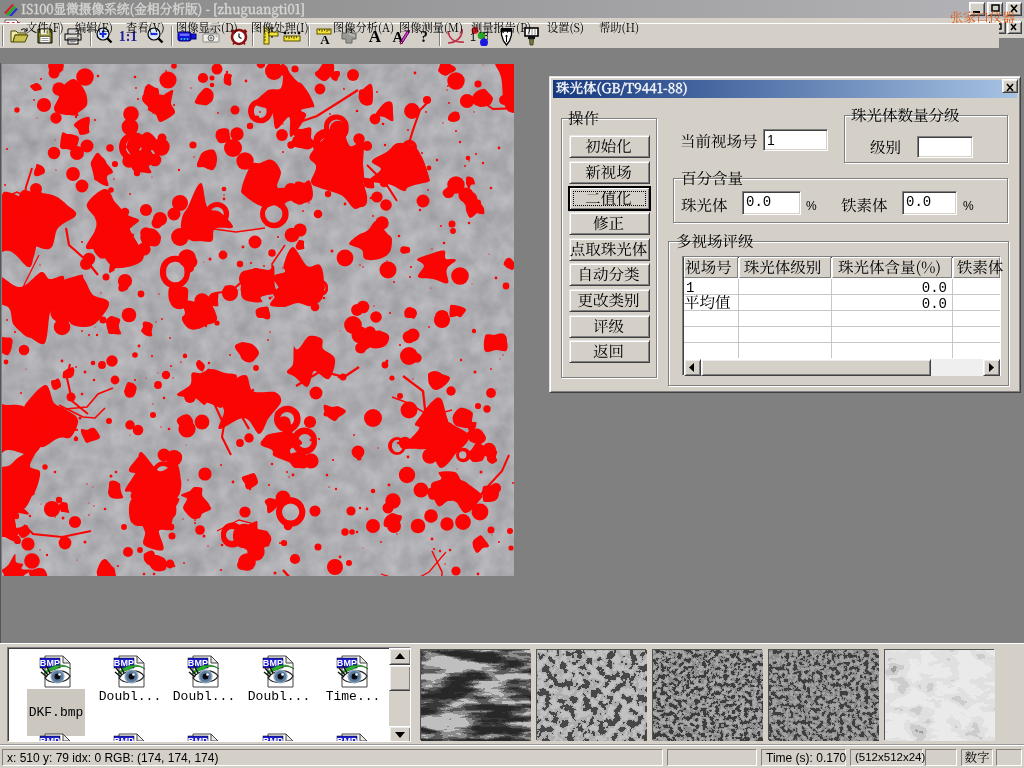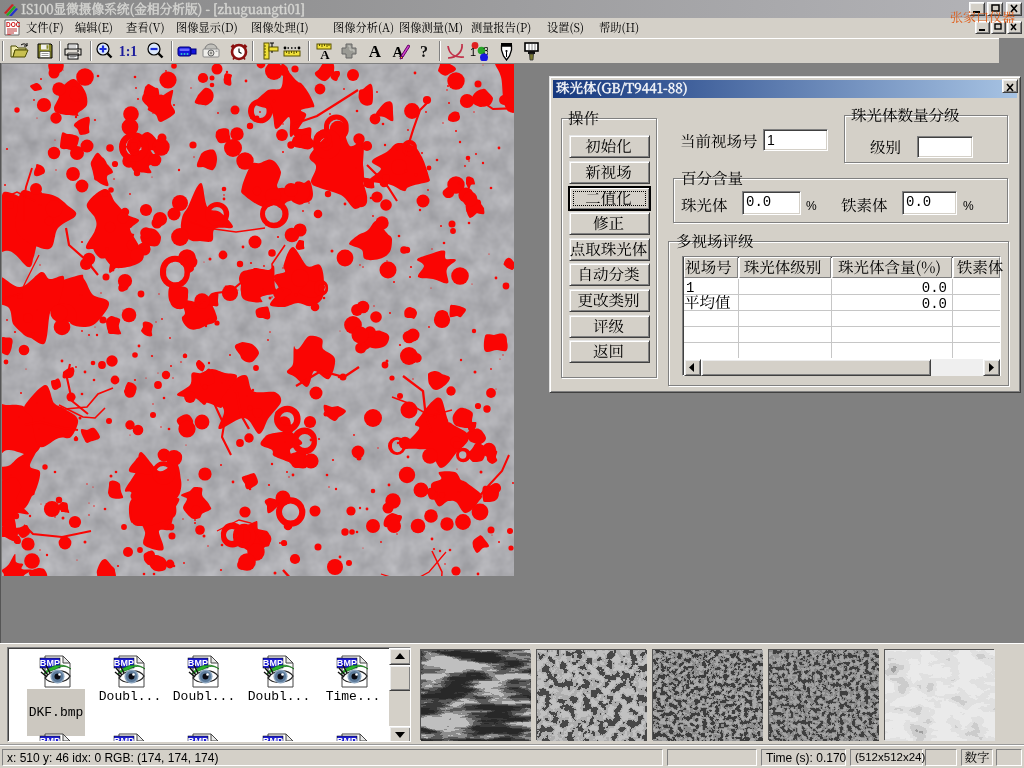--- a/index.html
+++ b/index.html
@@ -1,20 +1,20 @@
 <!DOCTYPE html>
 <html><head><meta charset="utf-8"><style>
 *{margin:0;padding:0;box-sizing:border-box}
 body{width:1024px;height:768px;overflow:hidden;font-family:"Liberation Sans",sans-serif;background:#808080;position:relative}
 .abs{position:absolute}
 .ov{position:absolute;left:0;top:0;z-index:90;pointer-events:none}
 #titlebar{position:absolute;left:0;top:0;width:1024px;height:18px;background:linear-gradient(90deg,#868686,#b4b4b8)}
 .wbtn{position:absolute;width:16px;height:14px;background:#d4d0c8;border:1px solid;border-color:#fff #404040 #404040 #fff;box-shadow:inset 1px 1px 0 #ececec, inset -1px -1px 0 #808080;font:bold 10px "Liberation Sans";text-align:center;line-height:12px;color:#000}
 #menubar{position:absolute;left:0;top:18px;width:1024px;height:20px;background:#d4d0c8}
-#toolbar{position:absolute;left:0;top:38px;width:999px;height:25px;background:#d4d0c8;border-top:1px solid #fff}
+#toolbar{position:absolute;left:0;top:23px;width:999px;height:25px;background:#d4d0c8;border-top:1px solid #fff}
 .ticon{position:absolute;top:2px;width:20px;height:20px}
 .tsep{position:absolute;top:2px;width:2px;height:20px;border-left:1px solid #808080;border-right:1px solid #fff}
 #mdi{position:absolute;left:0;top:63px;width:1024px;height:580px;background:#808080}
 #img{position:absolute;left:2px;top:1px;width:512px;height:512px}
 #dlg{position:absolute;left:549px;top:76px;width:472px;height:317px;background:#d4d0c8;border:1px solid;border-color:#dfdfdf #404040 #404040 #dfdfdf;box-shadow:inset 1px 1px 0 #fff, inset -1px -1px 0 #808080;z-index:10}
 #dtitle{position:absolute;left:3px;top:3px;width:464px;height:18px;background:linear-gradient(90deg,#16387e,#a7c3e3)}
 #dclose{position:absolute;right:2px;top:2px;width:16px;height:14px;background:#d4d0c8;border:1px solid;border-color:#fff #404040 #404040 #fff;box-shadow:inset 1px 1px 0 #ececec, inset -1px -1px 0 #808080}
 .grp{position:absolute;border:1px solid #808080;box-shadow:1px 1px 0 #fff, inset 1px 1px 0 #fff}
 .dbtn{position:absolute;left:19px;width:81px;height:23px;background:#d4d0c8;border:1px solid;border-color:#e6e6e6 #404040 #404040 #e6e6e6;box-shadow:inset 1px 1px 0 #fff, inset -1px -1px 0 #808080}
 .dbtn.def{border:1px solid #000;box-shadow:inset 1px 1px 0 #fff, inset -1px -1px 0 #808080, 0 0 0 1px #000}
@@ -1155,21 +1155,21 @@
           <feComponentTransfer>
             <feFuncR type="discrete" tableValues="0.62 0.8 0.88 0.92"></feFuncR>
             <feFuncG type="discrete" tableValues="0.62 0.8 0.88 0.92"></feFuncG>
             <feFuncB type="discrete" tableValues="0.62 0.8 0.88 0.92"></feFuncB>
           </feComponentTransfer>
         </filter>
         <rect width="110" height="91" filter="url(#t4)"></rect>
       </svg></div>
 </div>
 <div id="sbar">
-<div class="spanel" style="left:2px;width:661px">x: 510 y: 46 idx: 0  RGB: (174, 174, 174)</div>
+<div class="spanel" style="left:2px;width:661px">x: 510 y: 79 idx: 0  RGB: (174, 174, 174)</div>
 <div class="spanel" style="left:667px;width:90px"></div>
 <div class="spanel" style="left:761px;width:85px">Time (s): 0.170</div>
 <div class="spanel" style="left:850px;width:73px;font-size:11.5px">(512x512x24)</div>
 <div class="spanel" style="left:925px;width:32px"></div>
 <div class="spanel" style="left:961px;width:32px"></div>
 <div class="spanel" style="left:996px;width:26px"></div>
 </div>
 <svg class="ov" width="1024" height="768" viewBox="0 0 1024 768">
     <path transform="translate(21.0,14.0) scale(0.94,1)" d="M0.7 -9.4 2.1 -9.3C2.1 -8 2.1 -6.6 2.1 -5.3V-4.5C2.1 -3.2 2.1 -1.8 2.1 -0.5L0.7 -0.4V0H4.8V-0.4L3.3 -0.5C3.3 -1.8 3.3 -3.2 3.3 -4.5V-5.3C3.3 -6.6 3.3 -8 3.3 -9.3L4.8 -9.4V-9.8H0.7Z M9 0.2C11.1 0.2 12.5 -0.8 12.5 -2.5C12.5 -3.9 11.8 -4.7 9.8 -5.5L9.2 -5.8C8.1 -6.2 7.5 -6.8 7.5 -7.8C7.5 -9 8.4 -9.6 9.6 -9.6C10.2 -9.6 10.6 -9.5 11 -9.2L11.4 -7.4H11.9L12 -9.3C11.3 -9.8 10.6 -10.1 9.6 -10.1C7.8 -10.1 6.4 -9.2 6.4 -7.5C6.4 -6.1 7.3 -5.3 8.9 -4.6L9.4 -4.3C10.9 -3.7 11.4 -3.2 11.4 -2.2C11.4 -0.9 10.4 -0.3 9 -0.3C8.2 -0.3 7.7 -0.4 7.2 -0.7L6.8 -2.6H6.3L6.2 -0.6C6.8 -0.1 7.9 0.2 9 0.2Z M14.1 0 18.9 0V-0.4L17.1 -0.6L17.1 -3.1V-7.7L17.2 -9.8L17 -10L14.1 -9.2V-8.8L16 -9.1V-3.1L16 -0.6L14.1 -0.4Z M23.2 0.2C24.9 0.2 26.4 -1.3 26.4 -4.9C26.4 -8.6 24.9 -10 23.2 -10C21.6 -10 20.1 -8.6 20.1 -4.9C20.1 -1.3 21.6 0.2 23.2 0.2ZM23.2 -0.2C22.2 -0.2 21.2 -1.4 21.2 -4.9C21.2 -8.5 22.2 -9.6 23.2 -9.6C24.2 -9.6 25.2 -8.5 25.2 -4.9C25.2 -1.4 24.2 -0.2 23.2 -0.2Z M30.8 0.2C32.4 0.2 33.9 -1.3 33.9 -4.9C33.9 -8.6 32.4 -10 30.8 -10C29.1 -10 27.6 -8.6 27.6 -4.9C27.6 -1.3 29.1 0.2 30.8 0.2ZM30.8 -0.2C29.7 -0.2 28.8 -1.4 28.8 -4.9C28.8 -8.5 29.7 -9.6 30.8 -9.6C31.8 -9.6 32.8 -8.5 32.8 -4.9C32.8 -1.4 31.8 -0.2 30.8 -0.2Z M46.8 -4.4 45.4 -4.9C44.9 -3.5 44.2 -2 43.6 -1L43.8 -0.9C44.7 -1.7 45.6 -2.9 46.2 -4.1C46.5 -4.1 46.7 -4.2 46.8 -4.4ZM36.3 -4.8 36.1 -4.7C36.7 -3.8 37.6 -2.3 37.7 -1.3C38.7 -0.5 39.4 -2.6 36.3 -4.8ZM46.2 -0.9 45.5 0H43.1V-5.2C43.4 -5.3 43.5 -5.4 43.6 -5.5L42.2 -5.7V0H40.3V-5.2C40.5 -5.3 40.7 -5.4 40.7 -5.5L39.4 -5.7V0H35.2L35.3 0.4H47.2C47.3 0.4 47.5 0.4 47.5 0.2C47 -0.2 46.2 -0.9 46.2 -0.9ZM44.5 -10.1V-8.5H38V-10.1ZM38 -5.6V-6.1H44.5V-5.5H44.6C44.9 -5.5 45.4 -5.7 45.4 -5.8V-9.9C45.6 -10 45.9 -10.1 45.9 -10.2L44.8 -11.1L44.3 -10.5H38.1L37.1 -10.9V-5.3H37.3C37.6 -5.3 38 -5.5 38 -5.6ZM38 -6.5V-8.1H44.5V-6.5Z M50.9 -11.3C50.5 -10.3 49.5 -8.9 48.6 -8L48.8 -7.8C49.9 -8.5 51 -9.7 51.6 -10.5C51.9 -10.4 52.1 -10.5 52.2 -10.7ZM58 -11.3C57.8 -9.2 57.3 -7.1 56.7 -5.5C56.3 -5.9 55.8 -6.3 55.8 -6.3L55.2 -5.6H51.7L51.8 -5.2H52.9C52.8 -3.2 52.7 -1.4 51.2 -0.1L51.4 0.1C53.4 -1.2 53.6 -3 53.7 -5.2H54.8V-2L53.7 -1.6L54.3 -0.5C54.4 -0.6 54.5 -0.7 54.6 -0.9C55.9 -1.7 56.8 -2.4 57.5 -2.9L57.4 -3.1L55.6 -2.3V-5.2H56.5L56.6 -5.2L56.5 -5L56.7 -4.8C56.9 -5.2 57.2 -5.6 57.4 -6.1C57.6 -4.9 57.8 -3.7 58.2 -2.6C57.5 -1.3 56.4 -0.1 54.6 0.8L54.7 1C56.5 0.3 57.7 -0.6 58.5 -1.8C59 -0.7 59.6 0.3 60.5 1.1C60.6 0.6 60.9 0.3 61.2 0.2L61.2 0.1C60.2 -0.6 59.5 -1.4 58.9 -2.5C59.7 -3.9 60 -5.7 60.1 -7.9H60.8C61 -7.9 61.1 -8 61.2 -8.1C60.7 -8.5 60.1 -9 60.1 -9L59.5 -8.3H58.2C58.5 -9.1 58.7 -9.9 58.8 -10.7C59.2 -10.7 59.3 -10.9 59.3 -11ZM51.1 -8.6C50.6 -7.3 49.5 -5.3 48.4 -4L48.6 -3.9C49.1 -4.3 49.6 -4.8 50.1 -5.4V1H50.3C50.6 1 50.9 0.8 50.9 0.7V-5.6C51.2 -5.6 51.3 -5.7 51.4 -5.8L50.7 -6.1C51.2 -6.7 51.6 -7.3 51.9 -7.8C52 -7.8 52.1 -7.8 52.2 -7.8V-6H52.3C52.6 -6 52.9 -6.2 52.9 -6.3V-6.9H55.8V-6.5H55.9C56.2 -6.5 56.6 -6.7 56.6 -6.8V-9.8C56.9 -9.8 57 -9.9 57.1 -10.1L55.8 -10.3V-7.3H54.8V-10.8C55.1 -10.8 55.2 -10.9 55.2 -11.1L54 -11.2V-7.3H52.9V-9.7C53.3 -9.8 53.4 -9.9 53.4 -10.1L52.2 -10.2V-8.1ZM58.1 -7.9H59.3C59.2 -6.1 59 -4.7 58.5 -3.4C58.1 -4.3 57.8 -5.4 57.6 -6.6C57.8 -7 58 -7.4 58.1 -7.9Z M65.6 -9 65.1 -8.3H64.8V-10.8C65.1 -10.9 65.2 -11 65.3 -11.2L63.9 -11.3V-8.3H62.1L62.2 -7.9H63.9V-5.3C63.1 -4.8 62.4 -4.5 62 -4.3L62.6 -3.3C62.7 -3.3 62.8 -3.5 62.8 -3.6L63.9 -4.5V-0.4C63.9 -0.2 63.9 -0.1 63.6 -0.1C63.4 -0.1 62.1 -0.2 62.1 -0.2V0C62.7 0.1 63 0.2 63.2 0.4C63.3 0.5 63.4 0.8 63.5 1C64.6 0.9 64.8 0.5 64.8 -0.3V-5.1L65.8 -6L66 -5.7L71.5 -6V-4.9H71.6C72 -4.9 72.3 -5 72.3 -5.1V-6L73.9 -6.1C74.1 -6.1 74.2 -6.2 74.2 -6.4C73.8 -6.8 73.1 -7.3 73.1 -7.3L72.5 -6.5L72.3 -6.5V-10.2H73.7C73.9 -10.2 74 -10.2 74 -10.4C73.6 -10.8 73 -11.3 73 -11.3L72.4 -10.6H65.9L66.1 -10.2H67.4V-6.2L65.9 -6.1L66.3 -6.4L66.2 -6.6L64.8 -5.8V-7.9H66.3C66.4 -7.9 66.6 -8 66.6 -8.1C66.2 -8.5 65.6 -9 65.6 -9ZM68.2 -6.2V-7.4H71.5V-6.4ZM66.2 -3.7 66 -3.6C66.5 -3.1 67.1 -2.5 67.6 -1.9C67 -0.8 66.1 0.1 64.9 0.8L65.1 1C66.4 0.4 67.3 -0.4 68 -1.4C68.3 -0.9 68.6 -0.5 68.7 -0.1C69.3 0.3 69.8 -0.7 68.5 -2.1C68.8 -2.7 69.1 -3.4 69.3 -4.2C69.6 -4.2 69.8 -4.2 69.8 -4.3L68.9 -5.2L68.4 -4.6H66L66.1 -4.2H68.5C68.3 -3.7 68.2 -3.1 67.9 -2.6C67.5 -2.9 66.9 -3.3 66.2 -3.7ZM71.3 -1.4C70.6 -0.5 69.7 0.3 68.4 0.8L68.5 1C69.9 0.6 70.9 -0.1 71.7 -0.9C72.3 -0.1 73 0.6 73.9 1C74 0.6 74.2 0.4 74.6 0.3L74.6 0.2C73.7 -0.1 72.8 -0.7 72.1 -1.4C72.8 -2.2 73.2 -3.1 73.5 -4.2C73.8 -4.2 73.9 -4.2 74 -4.3L73.1 -5.2L72.6 -4.7H69.9L70 -4.3H70.3C70.5 -3.2 70.8 -2.2 71.3 -1.4ZM71.7 -1.9C71.2 -2.6 70.8 -3.3 70.6 -4.3H72.6C72.4 -3.4 72.1 -2.6 71.7 -1.9ZM68.2 -10.2H71.5V-9.2H68.2ZM68.2 -7.8V-8.8H71.5V-7.8Z M84 -9.7C83.8 -9.3 83.4 -8.8 83.1 -8.4H80.8L80.4 -8.5C80.9 -8.9 81.3 -9.3 81.7 -9.7ZM81.6 -11.4C81 -10 79.8 -8.4 78.6 -7.5L78.7 -7.3C79.1 -7.5 79.4 -7.8 79.8 -8V-5.3H79.9C80.4 -5.3 80.7 -5.5 80.7 -5.6V-5.8H82.6C81.6 -5 80.2 -4.2 78.8 -3.7L78.9 -3.5C80.1 -3.8 81.4 -4.3 82.4 -4.9C82.5 -4.7 82.7 -4.6 82.8 -4.4C81.9 -3.4 80.3 -2.5 78.9 -2L79 -1.7C80.5 -2.2 82.1 -2.9 83.2 -3.7C83.3 -3.5 83.4 -3.3 83.4 -3C82.3 -1.8 80.4 -0.6 78.6 -0.1L78.6 0.2C80.5 -0.2 82.3 -1.2 83.6 -2.2C83.8 -1.2 83.7 -0.4 83.4 -0C83.4 0.1 83.3 0.1 83.1 0.1C82.8 0.1 81.9 0 81.4 0L81.4 0.2C81.8 0.3 82.3 0.4 82.4 0.5C82.6 0.6 82.7 0.8 82.7 1C83.4 1 83.8 0.9 84.1 0.6C84.9 -0.4 84.8 -3.3 82.6 -5C83.1 -5.3 83.4 -5.5 83.8 -5.8H84C84.5 -3.2 85.5 -1.3 87.3 -0.1C87.5 -0.5 87.8 -0.7 88.1 -0.7L88.1 -0.9C87 -1.4 86 -2.3 85.3 -3.4C86.2 -3.7 87.1 -4.3 87.6 -4.6C87.8 -4.5 87.9 -4.5 88 -4.6L87 -5.4C86.7 -5 85.8 -4.1 85.2 -3.6C84.8 -4.3 84.5 -5 84.3 -5.8H86.2V-5.4H86.4C86.6 -5.4 87.1 -5.6 87.1 -5.7V-7.9C87.3 -7.9 87.5 -8 87.6 -8.1L86.6 -8.9L86.1 -8.4H83.4C84.1 -8.7 84.7 -9.3 85.1 -9.6C85.4 -9.6 85.5 -9.7 85.6 -9.8L84.7 -10.7L84.1 -10.1H82C82.2 -10.3 82.4 -10.6 82.5 -10.8C82.8 -10.7 82.9 -10.8 83 -10.9ZM80.7 -6.2V-8H83V-6.2ZM83.9 -6.2V-8H86.2V-6.2ZM78.1 -11.3C77.5 -8.8 76.5 -6.1 75.5 -4.5L75.7 -4.3C76.2 -4.9 76.7 -5.6 77.1 -6.3V1.1H77.3C77.6 1.1 78 0.8 78 0.8V-7.4C78.2 -7.4 78.4 -7.5 78.4 -7.6L77.9 -7.8C78.4 -8.7 78.7 -9.6 79.1 -10.6C79.4 -10.6 79.5 -10.7 79.6 -10.9Z M97.1 -2.8 97 -2.7C98.1 -1.9 99.6 -0.6 100.1 0.5C101.2 1.1 101.5 -1.3 97.1 -2.8ZM92.5 -2.9C91.9 -1.9 90.6 -0.4 89.4 0.5L89.5 0.7C91 -0.1 92.4 -1.3 93.1 -2.2C93.4 -2.1 93.6 -2.2 93.6 -2.3ZM97.1 -9C96.1 -7.7 94.5 -5.9 93.1 -4.5C91.4 -4.5 90.1 -4.5 89.2 -4.5L89.8 -3.4C89.9 -3.4 90.1 -3.5 90.2 -3.6L94.8 -4V1.1H95C95.4 1.1 95.7 0.9 95.7 0.8V-4C97.2 -4.1 98.4 -4.3 99.5 -4.4C99.9 -4 100.2 -3.6 100.4 -3.2C101.5 -2.7 101.7 -5.1 97.4 -6.1L97.3 -6C97.9 -5.6 98.5 -5.2 99.1 -4.7L93.6 -4.5C95.1 -5.7 96.8 -7.1 97.8 -8.2C98.1 -8.1 98.3 -8.2 98.4 -8.4ZM99.3 -11.4C97 -10.7 92.8 -10.1 89.4 -9.7L89.5 -9.5C90.9 -9.5 92.5 -9.6 94.1 -9.8C93.6 -9 93 -8.1 92.5 -7.4C92 -7.7 91.4 -7.9 90.5 -8.1L90.4 -7.9C91.2 -7.5 92.4 -6.5 92.7 -5.7C93.4 -5.4 93.8 -6.3 92.8 -7.2C93.6 -7.8 94.4 -8.6 95 -9.3C95.3 -9.2 95.5 -9.3 95.5 -9.5L94.7 -9.8C96.5 -10 98.2 -10.2 99.5 -10.4C99.9 -10.2 100.1 -10.2 100.3 -10.4Z M102.7 -1 103.2 0.2C103.4 0.1 103.5 0 103.5 -0.1C105.2 -0.9 106.5 -1.5 107.4 -2.1L107.3 -2.2C105.5 -1.7 103.5 -1.2 102.7 -1ZM109.8 -11.4 109.6 -11.3C110 -10.8 110.6 -10.1 110.8 -9.5C111.6 -8.9 112.3 -10.6 109.8 -11.4ZM106.3 -10.6 105 -11.2C104.6 -10.2 103.7 -8.2 102.9 -7.4C102.8 -7.4 102.6 -7.3 102.6 -7.3L103 -6.1C103.1 -6.1 103.2 -6.2 103.3 -6.3C104 -6.5 104.6 -6.7 105.2 -6.8C104.5 -5.8 103.7 -4.7 103 -4C102.9 -4 102.6 -3.9 102.6 -3.9L103.2 -2.7C103.3 -2.8 103.4 -2.8 103.5 -3C105 -3.4 106.5 -3.9 107.3 -4.2L107.2 -4.4C105.9 -4.2 104.5 -4 103.6 -3.9C104.8 -5.1 106.2 -6.8 107 -8C107.2 -7.9 107.4 -8 107.5 -8.2L106.3 -8.8C106.1 -8.4 105.8 -7.8 105.4 -7.2C104.6 -7.2 103.9 -7.2 103.3 -7.2C104.2 -8.1 105.2 -9.5 105.8 -10.4C106 -10.4 106.2 -10.5 106.3 -10.6ZM114 -10 113.4 -9.2H107L107.1 -8.8H110.1C109.6 -8 108.4 -6.5 107.4 -5.9C107.3 -5.9 107 -5.8 107 -5.8L107.6 -4.7C107.7 -4.7 107.8 -4.8 107.9 -5L109 -5.1V-4.1C109 -2.4 108.4 -0.4 105.8 0.9L105.9 1.1C109.3 -0.1 109.9 -2.3 109.9 -4.1V-5.2L111.6 -5.5V-0.2C111.6 0.4 111.7 0.7 112.5 0.7H113.4C114.8 0.7 115.2 0.5 115.2 0.1C115.2 -0.1 115.1 -0.1 114.8 -0.3L114.8 -1.9H114.6C114.5 -1.2 114.4 -0.5 114.3 -0.3C114.2 -0.2 114.2 -0.2 114.1 -0.2C114 -0.2 113.7 -0.1 113.4 -0.1H112.7C112.5 -0.1 112.4 -0.2 112.4 -0.4V-5.4V-5.7L113.3 -5.8C113.5 -5.5 113.7 -5.1 113.8 -4.8C114.7 -4.1 115.4 -6.3 112 -7.9L111.8 -7.7C112.3 -7.3 112.8 -6.7 113.2 -6.1C111.2 -6 109.3 -5.9 108.1 -5.8C109.1 -6.5 110.2 -7.4 110.9 -8.1C111.2 -8 111.3 -8.1 111.4 -8.2L110.2 -8.8H114.8C115 -8.8 115.1 -8.9 115.1 -9C114.7 -9.4 114 -10 114 -10Z M117.7 -4.1C117.7 -6.6 118.2 -8.4 120 -10.8L119.8 -11.1C117.7 -9 116.8 -6.8 116.8 -4.1C116.8 -1.4 117.7 0.8 119.8 2.9L120 2.7C118.3 0.2 117.7 -1.6 117.7 -4.1Z M123.5 -3.3 123.3 -3.2C123.8 -2.5 124.4 -1.4 124.4 -0.5C125.3 0.3 126.2 -1.7 123.5 -3.3ZM130 -3.4C129.5 -2.3 129 -1.1 128.6 -0.3L128.8 -0.2C129.4 -0.8 130.2 -1.7 130.8 -2.6C131.1 -2.6 131.2 -2.7 131.3 -2.8ZM127.4 -10.6C128.4 -8.7 130.5 -6.9 132.7 -5.8C132.7 -6.2 133.1 -6.5 133.5 -6.6L133.5 -6.8C131.2 -7.7 128.9 -9.1 127.7 -10.8C128 -10.8 128.2 -10.9 128.2 -11L126.6 -11.4C125.9 -9.5 123.1 -6.8 120.8 -5.6L120.9 -5.4C123.5 -6.5 126.1 -8.7 127.4 -10.6ZM121.2 0.3 121.3 0.6H132.8C133 0.6 133.2 0.6 133.2 0.4C132.7 0 131.9 -0.6 131.9 -0.6L131.3 0.3H127.6V-3.8H132.3C132.5 -3.8 132.6 -3.9 132.6 -4.1C132.2 -4.5 131.4 -5 131.4 -5L130.8 -4.2H127.6V-6.4H130.1C130.2 -6.4 130.4 -6.5 130.4 -6.6C130 -7 129.3 -7.5 129.3 -7.5L128.7 -6.8H123.8L123.9 -6.4H126.7V-4.2H121.8L121.9 -3.8H126.7V0.3Z M141.2 -6.7H145.3V-3.9H141.2ZM141.2 -7.1V-9.9H145.3V-7.1ZM141.2 -3.5H145.3V-0.6H141.2ZM140.3 -10.3V1H140.5C140.9 1 141.2 0.7 141.2 0.6V-0.2H145.3V0.9H145.4C145.7 0.9 146.1 0.7 146.2 0.6V-9.7C146.4 -9.7 146.7 -9.9 146.7 -10L145.7 -10.8L145.1 -10.3H141.3L140.3 -10.7ZM136.8 -11.3V-8.2H134.6L134.7 -7.7H136.6C136.2 -5.7 135.4 -3.7 134.3 -2.1L134.5 -1.9C135.5 -3 136.3 -4.2 136.8 -5.6V1H137C137.3 1 137.7 0.8 137.7 0.7V-6.3C138.3 -5.7 138.9 -4.8 139.1 -4.1C140 -3.5 140.7 -5.3 137.7 -6.5V-7.7H139.6C139.8 -7.7 139.9 -7.8 139.9 -8C139.5 -8.4 138.9 -8.9 138.9 -8.9L138.3 -8.2H137.7V-10.8C138.1 -10.8 138.2 -10.9 138.2 -11.2Z M152.2 -11.3C151.5 -9.3 150 -6.9 148 -5.4L148.1 -5.3C150.5 -6.5 152.2 -8.7 153 -10.6C153.4 -10.5 153.5 -10.6 153.5 -10.8ZM155.6 -11.3 155.4 -11.2C156.2 -8.8 157.9 -6.8 159.7 -5.6C159.9 -6 160.2 -6.2 160.5 -6.3L160.6 -6.4C158.6 -7.4 156.5 -9.2 155.6 -11.3ZM149.8 -6 150 -5.6H152.8C152.7 -3.6 152.1 -1.2 148.5 0.8L148.7 1C152.8 -0.8 153.5 -3.4 153.8 -5.6H157.1C156.9 -2.9 156.6 -0.7 156.1 -0.3C156 -0.2 155.8 -0.1 155.6 -0.1C155.2 -0.1 154 -0.3 153.3 -0.3L153.3 -0.1C153.9 0 154.6 0.2 154.9 0.3C155.1 0.4 155.2 0.7 155.2 1C155.8 1 156.4 0.8 156.7 0.4C157.4 -0.2 157.8 -2.5 158 -5.5C158.2 -5.5 158.4 -5.6 158.5 -5.7L157.5 -6.6L157 -6Z M163.8 -11.3V-8.2H161.5L161.6 -7.8H163.6C163.1 -5.8 162.4 -3.7 161.4 -2.1L161.6 -2C162.5 -3 163.2 -4.2 163.8 -5.4V1H164C164.3 1 164.6 0.8 164.6 0.7V-6C165.2 -5.4 165.8 -4.5 165.9 -3.9C166.8 -3.2 167.5 -5.1 164.6 -6.2V-7.8H166.6C166.8 -7.8 166.9 -7.9 166.9 -8C166.5 -8.4 165.8 -9 165.8 -9L165.2 -8.2H164.6V-10.8C165 -10.8 165.1 -10.9 165.1 -11.2ZM172 -11.3C171.2 -10.8 169.8 -10.2 168.5 -9.8L167.3 -10.2V-6C167.3 -3.5 167.1 -1.1 165.5 0.9L165.7 1C168 -0.9 168.2 -3.7 168.2 -6V-6.2H170.8V1.1H170.9C171.4 1.1 171.7 0.9 171.7 0.8V-6.2H173.6C173.7 -6.2 173.9 -6.3 173.9 -6.5C173.5 -6.9 172.8 -7.4 172.8 -7.4L172.1 -6.6H168.2V-9.4C169.8 -9.6 171.4 -10 172.4 -10.3C172.8 -10.2 173 -10.2 173.2 -10.3Z M181 -10.3V-6.1C181 -3.6 180.8 -1.1 179.2 0.9L179.4 1C181.6 -0.9 181.8 -3.7 181.8 -6.2V-6.9H182.4C182.7 -5 183.1 -3.4 183.8 -2.2C183 -1 181.9 0 180.6 0.8L180.7 1C182.2 0.4 183.3 -0.5 184.2 -1.6C184.9 -0.5 185.7 0.3 186.8 1C187 0.6 187.3 0.4 187.7 0.3L187.7 0.2C186.5 -0.4 185.4 -1.1 184.7 -2.2C185.6 -3.5 186.2 -5.1 186.6 -6.7C186.9 -6.8 187 -6.8 187.1 -6.9L186.2 -7.8L185.6 -7.3H181.8V-9.9H187C187.2 -9.9 187.3 -10 187.3 -10.2C186.9 -10.6 186.2 -11.1 186.2 -11.1L185.6 -10.3H182L181 -10.8ZM185.7 -6.9C185.4 -5.4 184.9 -4 184.2 -2.8C183.5 -3.9 183 -5.3 182.7 -6.9ZM178.1 -11.3V-7.3H176.6V-10.5C176.9 -10.6 177 -10.7 177.1 -10.9L175.8 -11V-4.5C175.8 -2.3 175.6 -0.6 174.9 0.9L175.1 1C176.2 -0.4 176.6 -2.1 176.6 -4.3H178.2V0.8H178.4C178.6 0.8 179.1 0.6 179.1 0.5V-4.1C179.3 -4.2 179.5 -4.3 179.6 -4.4L178.6 -5.2L178.1 -4.7H176.6V-6.9H180.3C180.5 -6.9 180.6 -7 180.6 -7.1C180.3 -7.5 179.7 -8 179.7 -8L179.2 -7.3H178.9V-10.8C179.3 -10.8 179.4 -10.9 179.4 -11.1Z M190.7 -4.1C190.7 -1.6 190.1 0.2 188.3 2.7L188.6 2.9C190.6 0.8 191.6 -1.4 191.6 -4.1C191.6 -6.8 190.6 -9 188.6 -11.1L188.3 -10.8C190.1 -8.4 190.7 -6.6 190.7 -4.1Z M196.9 -3.3H200.4V-4H196.9Z M206.4 2.3H208.5V1.9L206.9 1.8C206.8 0.4 206.8 -1 206.8 -2.3V-5.8C206.8 -7.2 206.8 -8.6 206.9 -9.9L208.5 -10.1V-10.5H205.9C205.9 -9 205.9 -7.4 205.9 -5.8V-2.3C205.9 -0.8 205.9 0.8 205.9 2.3Z M209.6 0H215.2L215.4 -2.2H214.8L214.4 -0.4H210.9L215.2 -6.6V-7H209.8L209.7 -4.9L210.2 -4.9L210.6 -6.5H214L209.6 -0.4Z M222.1 0H224.3V-0.4L223.2 -0.5C223.2 -1.2 223.2 -2.3 223.2 -3.1V-4.6C223.2 -6.5 222.5 -7.2 221.3 -7.2C220.4 -7.2 219.5 -6.7 218.6 -5.7V-8.7L218.6 -10.7L218.4 -10.9L216.3 -10.5V-10.1L217.5 -10V-3.1L217.5 -0.5L216.4 -0.4V0H219.7V-0.4L218.7 -0.5L218.6 -3.1V-5.3C219.5 -6.2 220.3 -6.4 220.9 -6.4C221.6 -6.4 222.1 -6 222.1 -4.6V-3.1L222.1 -0.5L221 -0.4V0Z M230.9 0.1 233 0V-0.4L232 -0.5V-5.1L232 -6.9L231.9 -7.1L229.8 -6.8V-6.5L230.9 -6.4L230.9 -1.7C230.2 -1 229.5 -0.6 228.7 -0.6C227.9 -0.6 227.4 -1.1 227.4 -2.5V-5.1L227.4 -6.9L227.3 -7.1L225.2 -6.8V-6.5L226.3 -6.3L226.3 -2.5C226.3 -0.5 227 0.2 228.3 0.2C229.3 0.2 230.2 -0.4 230.9 -1.2Z M237.1 -2.8C236.1 -2.8 235.5 -3.6 235.5 -4.8C235.5 -6 236.1 -6.8 237.1 -6.8C238.1 -6.8 238.7 -6 238.7 -4.8C238.7 -3.6 238.1 -2.8 237.1 -2.8ZM237.1 -2.3C238.7 -2.3 239.7 -3.3 239.7 -4.8C239.7 -5.4 239.6 -5.9 239.2 -6.3L240.8 -6.2V-7L240.6 -7.1L238.9 -6.6C238.5 -7 237.9 -7.2 237.1 -7.2C235.5 -7.2 234.5 -6.2 234.5 -4.8C234.5 -3.8 234.9 -3.1 235.6 -2.7C234.9 -2.1 234.6 -1.7 234.6 -1.1C234.6 -0.6 234.9 -0.2 235.5 0C234.6 0.5 234.1 1 234.1 1.7C234.1 2.8 234.9 3.5 236.9 3.5C239.4 3.5 240.8 2.3 240.8 1C240.8 -0.1 240 -0.8 238.4 -0.8H236.4C235.6 -0.8 235.3 -1.1 235.3 -1.6C235.3 -1.9 235.5 -2.2 235.8 -2.6C236.2 -2.4 236.6 -2.3 237.1 -2.3ZM235.8 0.1C236 0.2 236.3 0.2 236.6 0.2H238.3C239.4 0.2 239.8 0.7 239.8 1.3C239.8 2.3 238.8 3 237 3C235.7 3 235 2.5 235 1.5C235 0.9 235.2 0.6 235.8 0.1Z M247.4 0.1 249.4 0V-0.4L248.4 -0.5V-5.1L248.5 -6.9L248.3 -7.1L246.2 -6.8V-6.5L247.3 -6.4L247.3 -1.7C246.7 -1 246 -0.6 245.2 -0.6C244.3 -0.6 243.9 -1.1 243.9 -2.5V-5.1L243.9 -6.9L243.8 -7.1L241.6 -6.8V-6.5L242.8 -6.3L242.7 -2.5C242.7 -0.5 243.4 0.2 244.7 0.2C245.8 0.2 246.6 -0.4 247.3 -1.2Z M256.2 0.2C256.7 0.2 257.1 -0 257.4 -0.5L257.2 -0.7C257 -0.5 256.8 -0.4 256.6 -0.4C256.2 -0.4 256 -0.6 256 -1.5V-4.8C256 -6.5 255.3 -7.2 253.7 -7.2C252.2 -7.2 251.2 -6.5 250.9 -5.4C251 -5.1 251.2 -4.9 251.5 -4.9C251.8 -4.9 252.1 -5.1 252.1 -5.6L252.3 -6.5C252.7 -6.7 253 -6.8 253.4 -6.8C254.5 -6.8 254.9 -6.3 254.9 -4.8V-4.3C254.3 -4.2 253.7 -4 253.1 -3.8C251.4 -3.3 250.7 -2.6 250.7 -1.6C250.7 -0.4 251.5 0.2 252.6 0.2C253.6 0.2 254.2 -0.2 255 -1.1C255.1 -0.3 255.4 0.2 256.2 0.2ZM254.9 -1.5C254.1 -0.7 253.6 -0.5 253.1 -0.5C252.3 -0.5 251.8 -0.9 251.8 -1.7C251.8 -2.5 252.2 -3.1 253.4 -3.5C253.8 -3.6 254.4 -3.8 254.9 -3.9Z M263.8 0H266V-0.4L265 -0.5L264.9 -3.1V-4.6C264.9 -6.4 264.2 -7.2 263.1 -7.2C262.2 -7.2 261.3 -6.7 260.3 -5.7L260.3 -7L260.1 -7.1L258 -6.6V-6.2L259.2 -6.2C259.2 -5.5 259.3 -4.8 259.3 -3.9V-3.1L259.2 -0.5L258.1 -0.4V0H261.4V-0.4L260.4 -0.5L260.4 -3.1V-5.3C261.3 -6.2 262 -6.4 262.6 -6.4C263.4 -6.4 263.8 -6 263.8 -4.6V-3.1L263.8 -0.5L262.7 -0.4V0Z M270 -2.8C269 -2.8 268.4 -3.6 268.4 -4.8C268.4 -6 269 -6.8 270 -6.8C271 -6.8 271.6 -6 271.6 -4.8C271.6 -3.6 271 -2.8 270 -2.8ZM270 -2.3C271.6 -2.3 272.6 -3.3 272.6 -4.8C272.6 -5.4 272.5 -5.9 272.1 -6.3L273.7 -6.2V-7L273.5 -7.1L271.8 -6.6C271.4 -7 270.8 -7.2 270 -7.2C268.4 -7.2 267.4 -6.2 267.4 -4.8C267.4 -3.8 267.8 -3.1 268.5 -2.7C267.8 -2.1 267.5 -1.7 267.5 -1.1C267.5 -0.6 267.8 -0.2 268.4 0C267.5 0.5 267 1 267 1.7C267 2.8 267.8 3.5 269.8 3.5C272.3 3.5 273.7 2.3 273.7 1C273.7 -0.1 272.9 -0.8 271.3 -0.8H269.3C268.5 -0.8 268.2 -1.1 268.2 -1.6C268.2 -1.9 268.4 -2.2 268.7 -2.6C269.1 -2.4 269.5 -2.3 270 -2.3ZM268.7 0.1C268.9 0.2 269.2 0.2 269.5 0.2H271.2C272.3 0.2 272.7 0.7 272.7 1.3C272.7 2.3 271.7 3 269.9 3C268.6 3 267.9 2.5 267.9 1.5C267.9 0.9 268.1 0.6 268.7 0.1Z M277.3 0.2C278 0.2 278.5 -0 278.9 -0.5L278.7 -0.7C278.3 -0.5 278.1 -0.4 277.7 -0.4C277.1 -0.4 276.8 -0.8 276.8 -1.6V-6.5H278.7V-7H276.8L276.8 -9.1H276.1L275.7 -7L274.3 -6.9V-6.5H275.6V-2.8C275.6 -2.3 275.6 -2 275.6 -1.6C275.6 -0.4 276.2 0.2 277.3 0.2Z M281.3 -8.8C281.7 -8.8 282 -9.2 282 -9.6C282 -10 281.7 -10.4 281.3 -10.4C280.8 -10.4 280.5 -10 280.5 -9.6C280.5 -9.2 280.8 -8.8 281.3 -8.8ZM280.8 0H283V-0.4L281.9 -0.5C281.9 -1.2 281.9 -2.4 281.9 -3.1V-5.1L281.9 -7L281.8 -7.1L279.6 -6.6V-6.3L280.8 -6.2C280.8 -5.5 280.8 -4.8 280.8 -3.9V-3.1C280.8 -2.4 280.8 -1.2 280.8 -0.5L279.6 -0.4V0Z M287.3 0.2C288.9 0.2 290.4 -1.3 290.4 -4.9C290.4 -8.6 288.9 -10 287.3 -10C285.7 -10 284.2 -8.6 284.2 -4.9C284.2 -1.3 285.7 0.2 287.3 0.2ZM287.3 -0.2C286.3 -0.2 285.3 -1.4 285.3 -4.9C285.3 -8.5 286.3 -9.6 287.3 -9.6C288.3 -9.6 289.3 -8.5 289.3 -4.9C289.3 -1.4 288.3 -0.2 287.3 -0.2Z M292.1 0 296.8 0V-0.4L295.1 -0.6L295.1 -3.1V-7.7L295.1 -9.8L294.9 -10L292 -9.2V-8.8L293.9 -9.1V-3.1L293.9 -0.6L292.1 -0.4Z M300.1 -10.5H298V-10.1L299.6 -9.9C299.6 -8.6 299.6 -7.2 299.6 -5.8V-2.3C299.6 -1 299.6 0.4 299.6 1.8L298 1.9V2.3H300.6C300.6 0.8 300.6 -0.8 300.6 -2.3V-5.8C300.6 -7.4 300.6 -9 300.6 -10.5Z" fill="#d8d8d4" stroke="#d8d8d4" stroke-width="0.61"></path>
     <path transform="translate(950.0,22.0)" d="M2.4 -7.1 1.4 -7.5C1.4 -6.7 1.3 -5.4 1.1 -4.5C0.9 -4.5 0.8 -4.4 0.6 -4.3L1.5 -3.6L1.9 -4H4.1C3.9 -1.8 3.7 -0.4 3.4 -0.1C3.2 0 3.1 0.1 2.9 0.1C2.7 0.1 1.8 -0 1.3 -0.1L1.3 0.2C1.7 0.2 2.2 0.3 2.4 0.5C2.6 0.6 2.6 0.8 2.6 1.1C3.1 1.1 3.6 0.9 3.9 0.7C4.4 0.2 4.7 -1.4 4.9 -4C5.1 -4 5.3 -4 5.4 -4.1L4.4 -4.9L3.9 -4.4H1.9C2 -5.1 2.1 -6 2.2 -6.7H4V-6.2H4.1C4.4 -6.2 4.8 -6.4 4.8 -6.5V-9.6C5 -9.6 5.3 -9.7 5.3 -9.8L4.3 -10.6L3.8 -10.1H0.7L0.8 -9.7H4V-7.1ZM7.8 -10.6 6.4 -10.8V-5.6H4.5L4.6 -5.2H6.4V-0.7C6.4 -0.4 6.3 -0.3 5.9 -0.1L6.6 1.1C6.7 1 6.8 0.9 6.9 0.7C7.9 -0 8.8 -0.7 9.3 -1.1L9.2 -1.3C8.5 -1 7.8 -0.7 7.2 -0.5V-5.2H8.3C8.8 -2.4 9.8 -0.4 11.7 0.9C11.9 0.5 12.2 0.2 12.5 0.2L12.5 0.1C10.6 -0.9 9.1 -2.7 8.6 -5.2H11.9C12.1 -5.2 12.3 -5.3 12.3 -5.4C11.9 -5.8 11.2 -6.4 11.2 -6.4L10.6 -5.6H7.2V-6.3C8.7 -7.1 10.2 -8.2 11 -9C11.3 -9 11.4 -9 11.5 -9.1L10.4 -9.8C9.7 -8.9 8.4 -7.6 7.2 -6.6V-10.3C7.6 -10.4 7.7 -10.5 7.8 -10.6Z M15 -10.1C15.1 -9.1 14.5 -8.3 14 -8C13.7 -7.8 13.6 -7.5 13.7 -7.2C13.8 -6.9 14.3 -7 14.6 -7.2C15 -7.5 15.4 -8.1 15.4 -8.9H23.8C23.6 -8.5 23.4 -8 23.2 -7.7L22.7 -8.1L22.1 -7.3H15.4L15.5 -7H18.5C17.4 -6 15.8 -5.1 14.1 -4.5L14.2 -4.2C15.6 -4.6 17 -5.1 18.1 -5.8C18.3 -5.6 18.5 -5.4 18.7 -5.2C17.6 -4 15.6 -2.9 13.9 -2.2L14 -2C15.8 -2.5 17.8 -3.4 19.1 -4.4C19.2 -4.1 19.3 -3.9 19.4 -3.6C18.1 -2.1 15.7 -0.7 13.5 0.1L13.6 0.3C15.8 -0.2 18.1 -1.3 19.7 -2.6C19.8 -1.5 19.7 -0.5 19.3 -0.1C19.3 0 19.1 0 19 0C18.6 0 17.7 -0 17.2 -0.1V0.2C17.7 0.2 18.1 0.4 18.3 0.5C18.5 0.6 18.6 0.8 18.6 1C19.3 1 19.7 0.9 20 0.6C21 -0.5 20.9 -4 18.4 -5.9C18.9 -6.2 19.4 -6.6 19.8 -7H20.1C20.7 -3.6 22.2 -1.3 24.5 0.1C24.7 -0.3 25 -0.5 25.4 -0.5L25.5 -0.7C23.9 -1.4 22.6 -2.5 21.6 -3.9C22.7 -4.4 23.8 -5.1 24.4 -5.6C24.7 -5.5 24.8 -5.6 24.9 -5.7L23.8 -6.4C23.3 -5.8 22.3 -4.8 21.5 -4.2C21 -5 20.6 -5.9 20.3 -7H23.4C23.6 -7 23.7 -7 23.8 -7.2L23.3 -7.5C23.8 -7.8 24.5 -8.4 24.9 -8.8C25.1 -8.8 25.3 -8.8 25.4 -8.9L24.4 -9.9L23.8 -9.3H19.9V-10.4C20.2 -10.4 20.4 -10.6 20.4 -10.7L19.1 -10.9V-9.3H15.4C15.4 -9.5 15.3 -9.8 15.2 -10.1Z M36.1 -1.4H28.9V-8.5H36.1ZM28.9 0.2V-1.1H36.1V0.4H36.2C36.6 0.4 37 0.2 37 0.1V-8.3C37.3 -8.4 37.6 -8.5 37.7 -8.6L36.5 -9.6L36 -8.9H29L28.1 -9.4V0.5H28.2C28.6 0.5 28.9 0.3 28.9 0.2Z M45.8 -10.8 45.6 -10.7C46.2 -10 46.8 -8.8 46.9 -7.9C47.8 -7.2 48.5 -9.1 45.8 -10.8ZM42.5 -7.2 42 -7.4C42.5 -8.3 42.9 -9.2 43.3 -10.2C43.6 -10.2 43.8 -10.3 43.8 -10.4L42.4 -10.9C41.7 -8.4 40.5 -5.8 39.4 -4.3L39.5 -4.1C40.1 -4.7 40.7 -5.4 41.2 -6.1V1H41.4C41.7 1 42.1 0.8 42.1 0.7V-7C42.3 -7 42.4 -7.1 42.5 -7.2ZM50.7 -9.4 49.3 -9.7C49 -7 48.2 -4.7 47 -3C45.7 -4.6 44.7 -6.8 44.3 -9.4L44.1 -9.3C44.4 -6.4 45.3 -4.1 46.6 -2.3C45.5 -0.9 44.2 0.1 42.6 0.9L42.7 1.1C44.4 0.4 45.8 -0.6 47 -1.8C47.9 -0.6 49.1 0.3 50.5 1C50.7 0.6 51.1 0.4 51.5 0.4L51.6 0.3C50 -0.4 48.6 -1.3 47.5 -2.4C48.8 -4.2 49.8 -6.4 50.2 -9.1C50.5 -9.1 50.7 -9.2 50.7 -9.4Z M52.6 -5.4 52.7 -5H56.3C55.4 -4 54.1 -3 52.4 -2.3L52.5 -2.1C53.1 -2.3 53.6 -2.5 54 -2.7V1H54.1C54.5 1 54.8 0.8 54.8 0.8V0.2H57V0.9H57.2C57.4 0.9 57.8 0.7 57.9 0.6V-2.4C58.1 -2.5 58.3 -2.6 58.4 -2.7L57.4 -3.4L56.9 -3H54.9L54.7 -3C55.8 -3.6 56.7 -4.3 57.3 -5H59.7C60.3 -4.2 61.1 -3.5 62.2 -3L62.1 -3H60L59.1 -3.3V1H59.3C59.6 1 59.9 0.8 59.9 0.7V0.2H62.3V0.9H62.4C62.7 0.9 63.1 0.8 63.1 0.7V-2.4L63.3 -2.5L64.1 -2.2C64.1 -2.7 64.3 -3 64.5 -3L64.6 -3.2C62.5 -3.5 61 -4.2 60 -5H64.1C64.3 -5 64.4 -5.1 64.5 -5.3C64 -5.7 63.3 -6.2 63.3 -6.2L62.7 -5.4H57.6C57.9 -5.7 58 -6 58.2 -6.3C58.5 -6.2 58.6 -6.3 58.7 -6.5L57.7 -6.8L57.8 -6.9V-9.5C58 -9.6 58.2 -9.7 58.3 -9.8L57.3 -10.6L56.8 -10.1H54.7L53.9 -10.5V-6.3H54C54.3 -6.3 54.7 -6.5 54.7 -6.5V-7.1H57V-6.6H57.1C57.1 -6.6 57.2 -6.6 57.3 -6.6C57.1 -6.2 56.9 -5.8 56.6 -5.4ZM54.7 -7.5V-9.7H57V-7.5ZM59.2 -10.1V-6.4H59.3C59.7 -6.4 60 -6.6 60 -6.7V-7.1H62.4V-6.5H62.5C62.8 -6.5 63.2 -6.7 63.2 -6.8V-9.5C63.5 -9.6 63.7 -9.7 63.8 -9.8L62.8 -10.6L62.3 -10.1H60.1L59.2 -10.5ZM60 -7.5V-9.7H62.4V-7.5ZM54.8 -0.2V-2.6H57V-0.2ZM59.9 -0.2V-2.6H62.3V-0.2Z" fill="#e05a14"></path>

